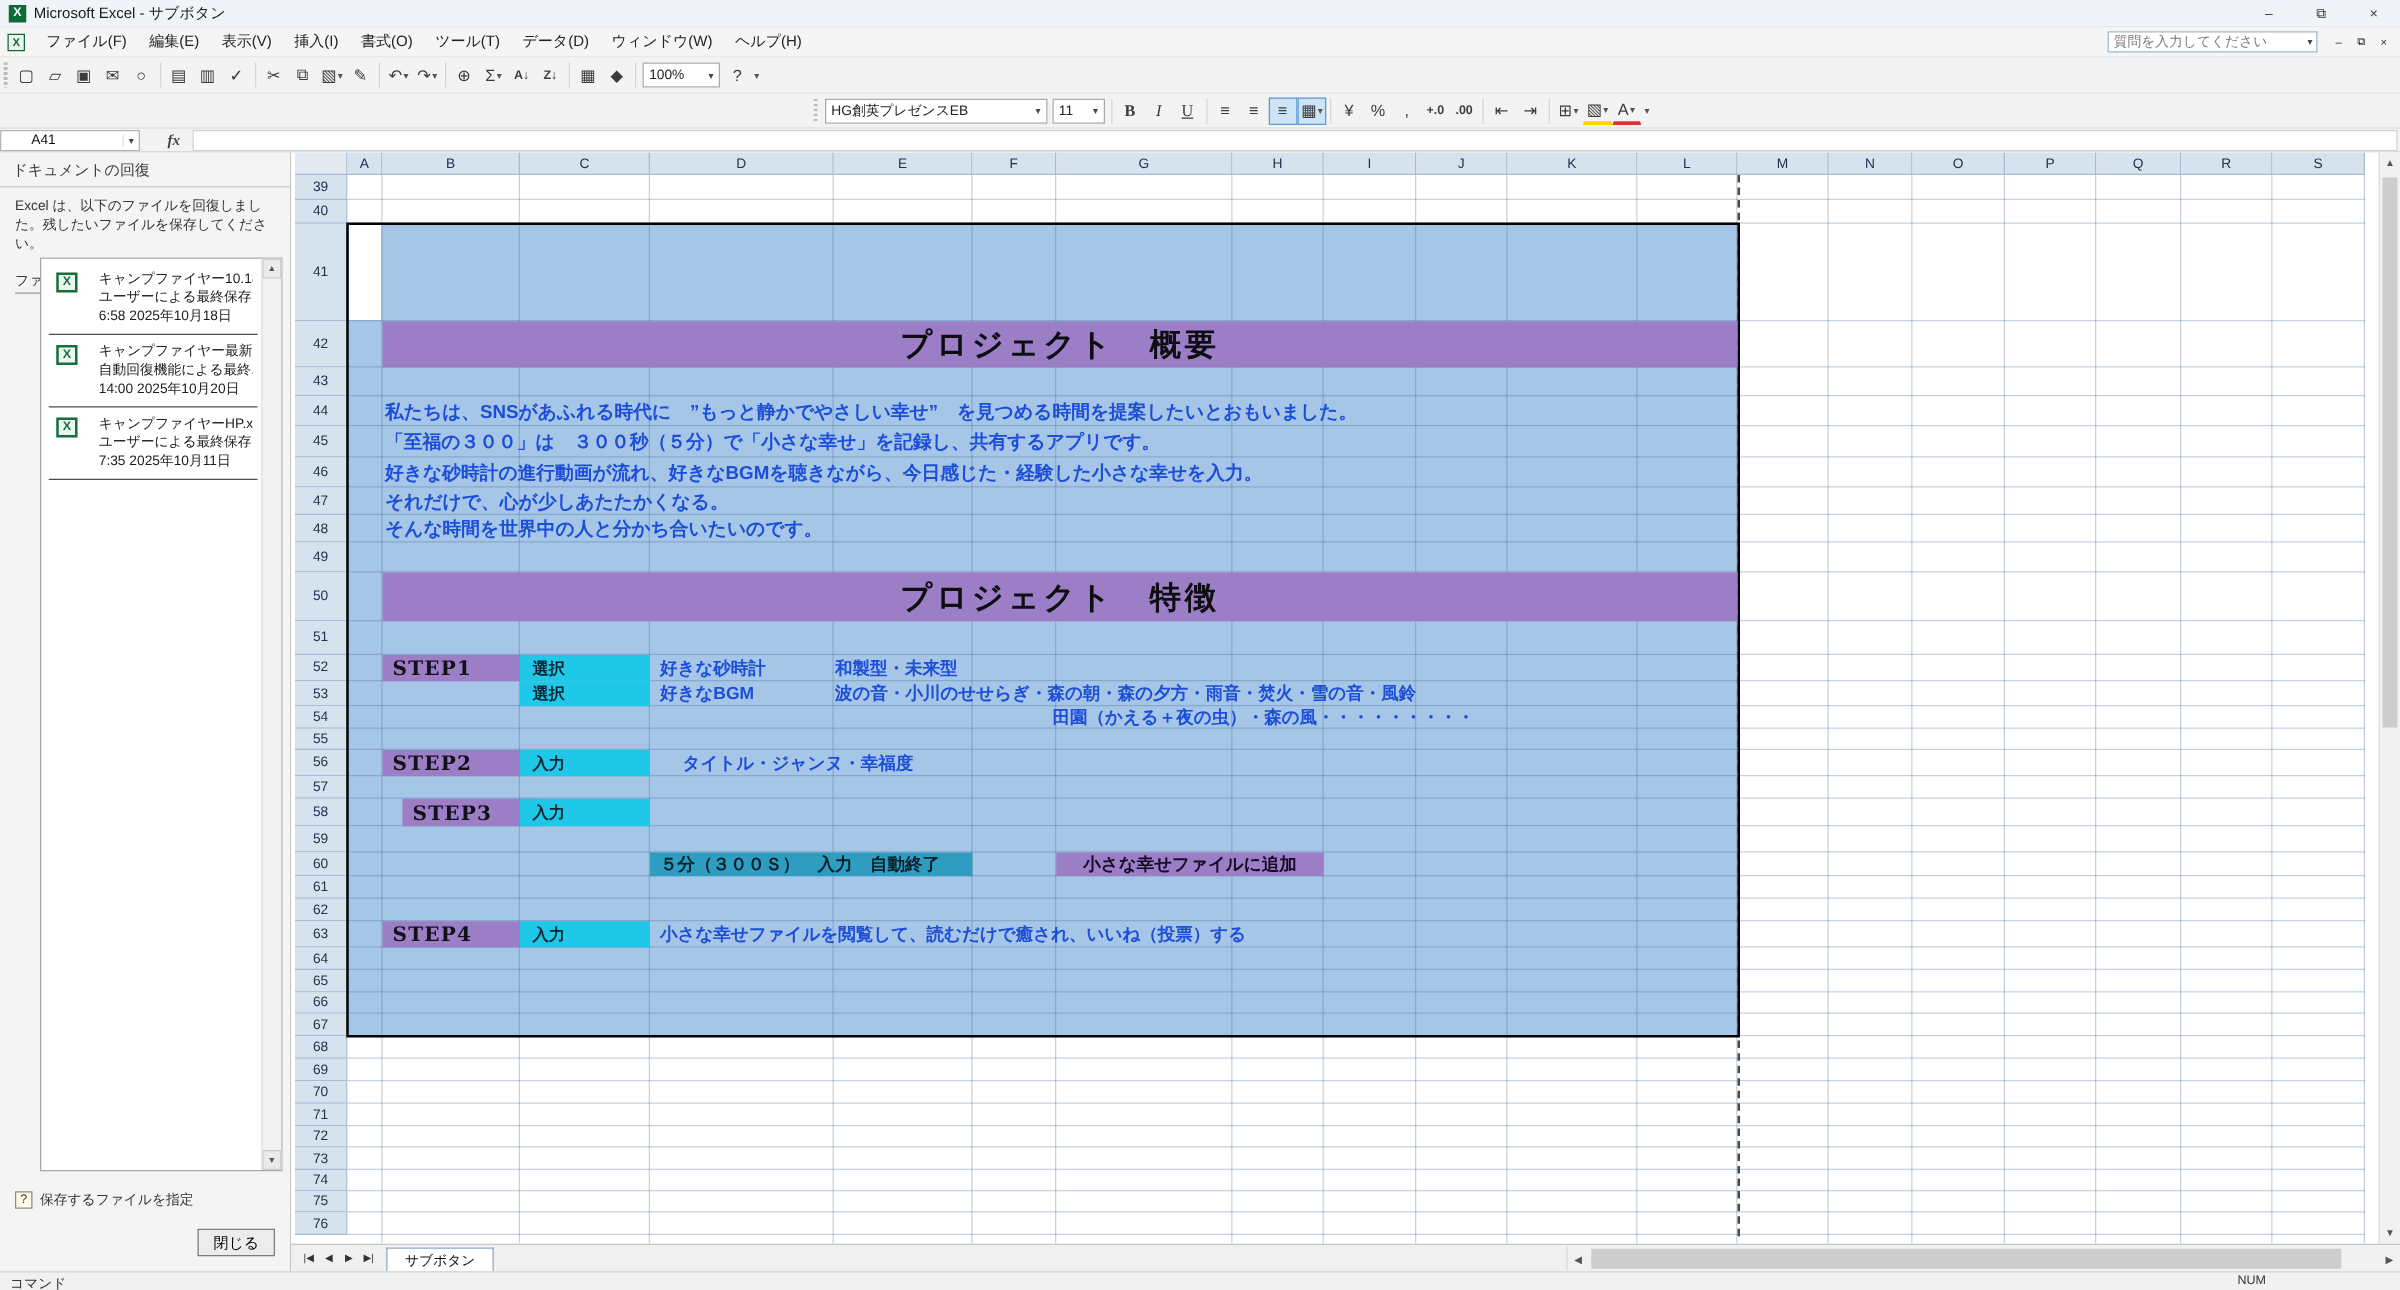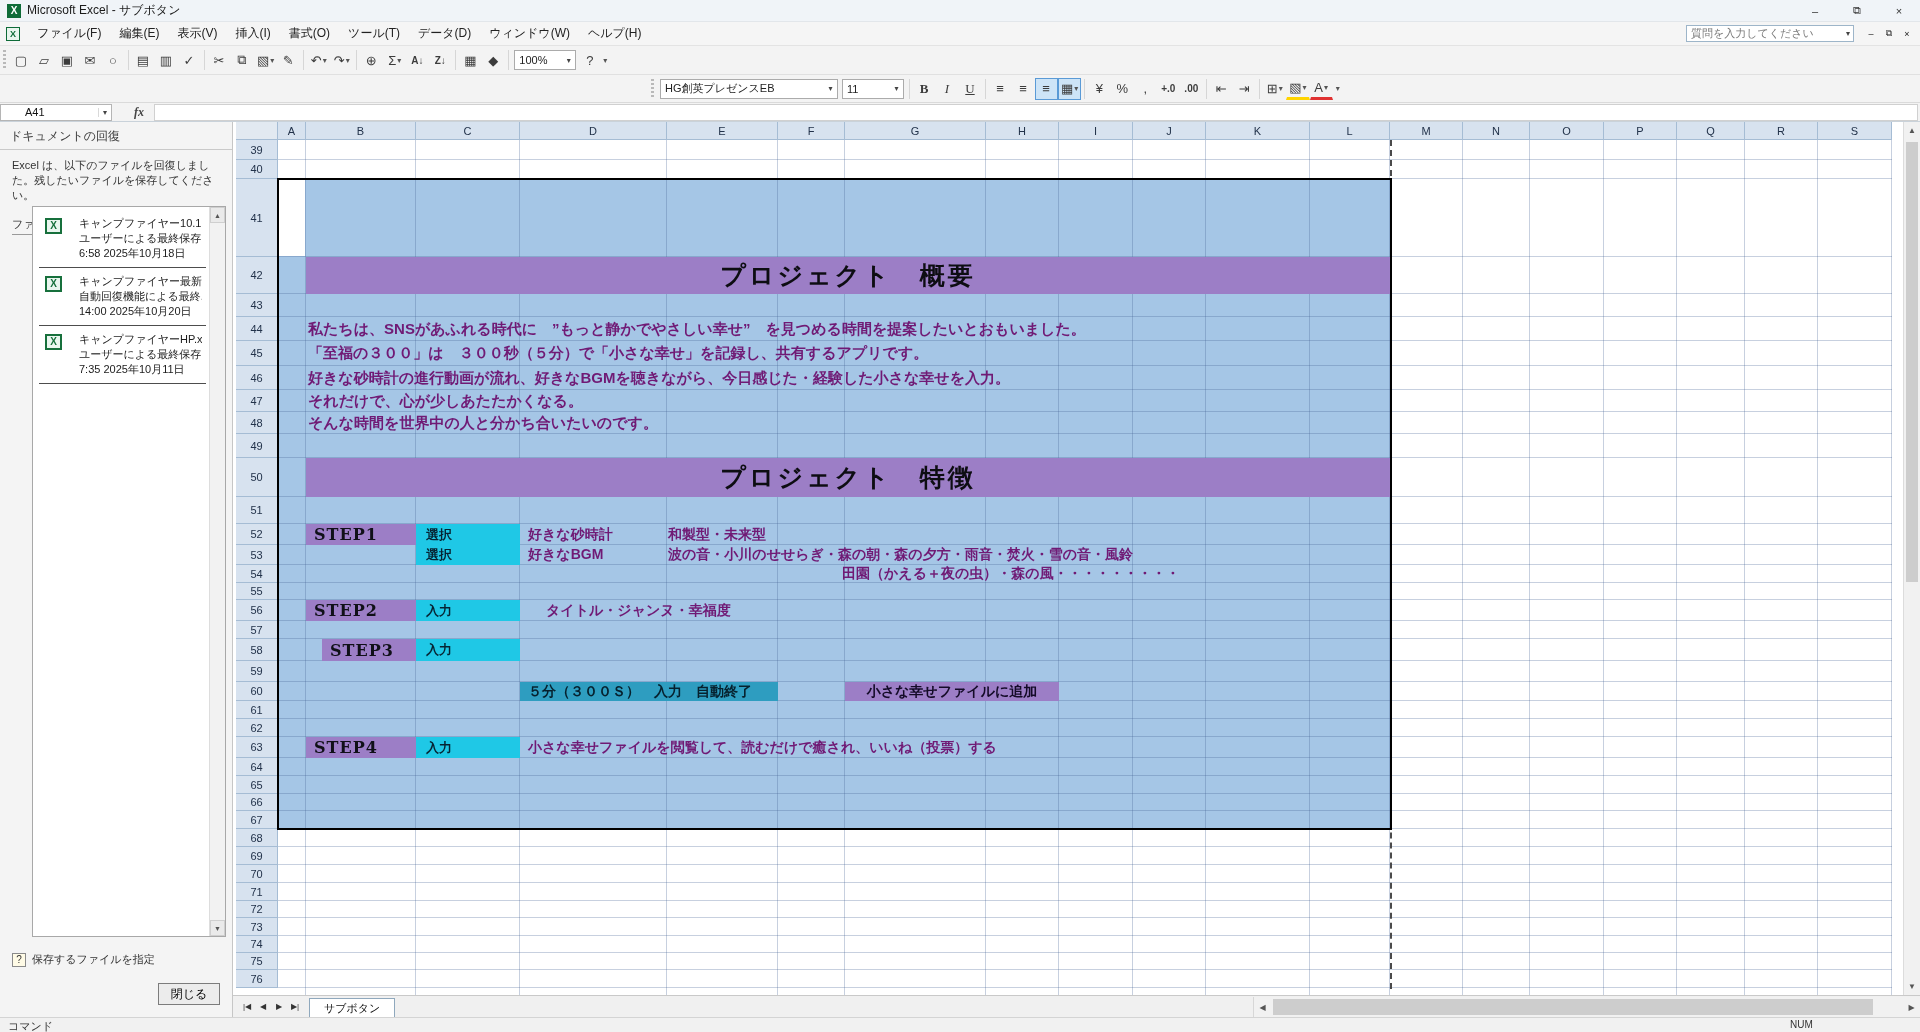--- a/index.html
+++ b/index.html
@@ -46,21 +46,21 @@
   .tb-btn.b { font-weight:bold; font-family:"Liberation Serif",serif; }
   .tb-btn.i { font-style:italic; font-family:"Liberation Serif",serif; }
   .tb-btn.u { text-decoration:underline; font-family:"Liberation Serif",serif; }
   .tb-btn.small-txt { font-size:10px; font-weight:bold; }
   .sep { width:1px; height:20px; background:#d6d6d6; margin:0 3px; }
   .combo { background:#fff; border:1px solid #ababab; height:20px; display:flex; align-items:center;
     font-size:11px; color:#222; padding:0 0 0 4px; }
   .combo .dd { font-size:8px; color:#444; width:13px; text-align:center; margin-left:auto; }
   .combo.zoom { width:62px; margin:0 2px; }
   .combo.font { width:178px; margin:0 2px; }
-  .combo.size { width:62px; margin:0 2px; }
+  .combo.size { width:42px; margin:0 2px; }
 
   
   .formulabar { position:absolute; left:0; top:103px; right:0; height:19px; background:#f3f3f3;
     display:flex; align-items:center; border-bottom:1px solid #c9d2da; }
   .namebox { width:112px; height:17px; margin-left:0; background:#fff; border:1px solid #b5b5b5;
     display:flex; align-items:center; font-size:11px; color:#111; padding-left:24px; }
   .namebox .dd { margin-left:auto; font-size:8px; color:#444; padding:0 4px; border-left:1px solid #d9d9d9; }
   .fx { font-family:"Liberation Serif",serif; font-style:italic; font-weight:bold; font-size:12px;
     color:#444; padding:0 10px 0 22px; }
   .formula-input { flex:1; height:17px; background:#fff; border:1px solid #d0d0d0; margin-right:2px; }
@@ -103,21 +103,21 @@
   .blue-block { position:absolute; left:0; top:39px; width:1112px; height:650px; background:var(--cell-blue); }
   .active-cell { position:absolute; left:1px; top:40px; width:26px; height:76px; background:#fff; }
   .vlines { position:absolute; inset:0; display:flex; }
   .vline { height:100%; border-right:1px solid var(--grid-line); }
   .hlines { position:absolute; inset:0; }
   .hline { width:1614px; border-bottom:1px solid var(--grid-line); }
   .dashed-line { position:absolute; left:1112px; top:0; bottom:6px; width:0; border-left:2px dashed #4a4a4a; }
   .block-border { position:absolute; left:-1px; top:38px; width:1115px; height:652px; border:2px solid #000; }
 
   .ov { position:absolute; display:flex; align-items:center; white-space:nowrap;
-    font-weight:bold; color:#701a75; }
+    font-weight:bold; color:#1d4ed8; }
   .band { background:var(--band-purple); justify-content:center; font-size:25px; letter-spacing:3px; color:#0d0d12; }
   .para { font-size:15px; }
   .step-cell { background:var(--band-purple); font-family:"DejaVu Serif","Liberation Serif",serif;
     font-size:16px; letter-spacing:1px; padding-left:8px; color:#101018; }
   .act-cell { background:var(--cyan); font-size:13px; padding-left:10px; color:#072433; }
   .detail { font-size:14px; }
   .teal-band { background:var(--teal); font-size:14px; padding-left:8px; color:#06212e; }
   .purple-band60 { background:var(--band-purple); font-size:14px; justify-content:center; color:#140b28; }
 
   .vscroll { position:absolute; right:0; top:0; width:17px; bottom:0; background:#f1f1f1; border-left:1px solid #dcdcdc; }

